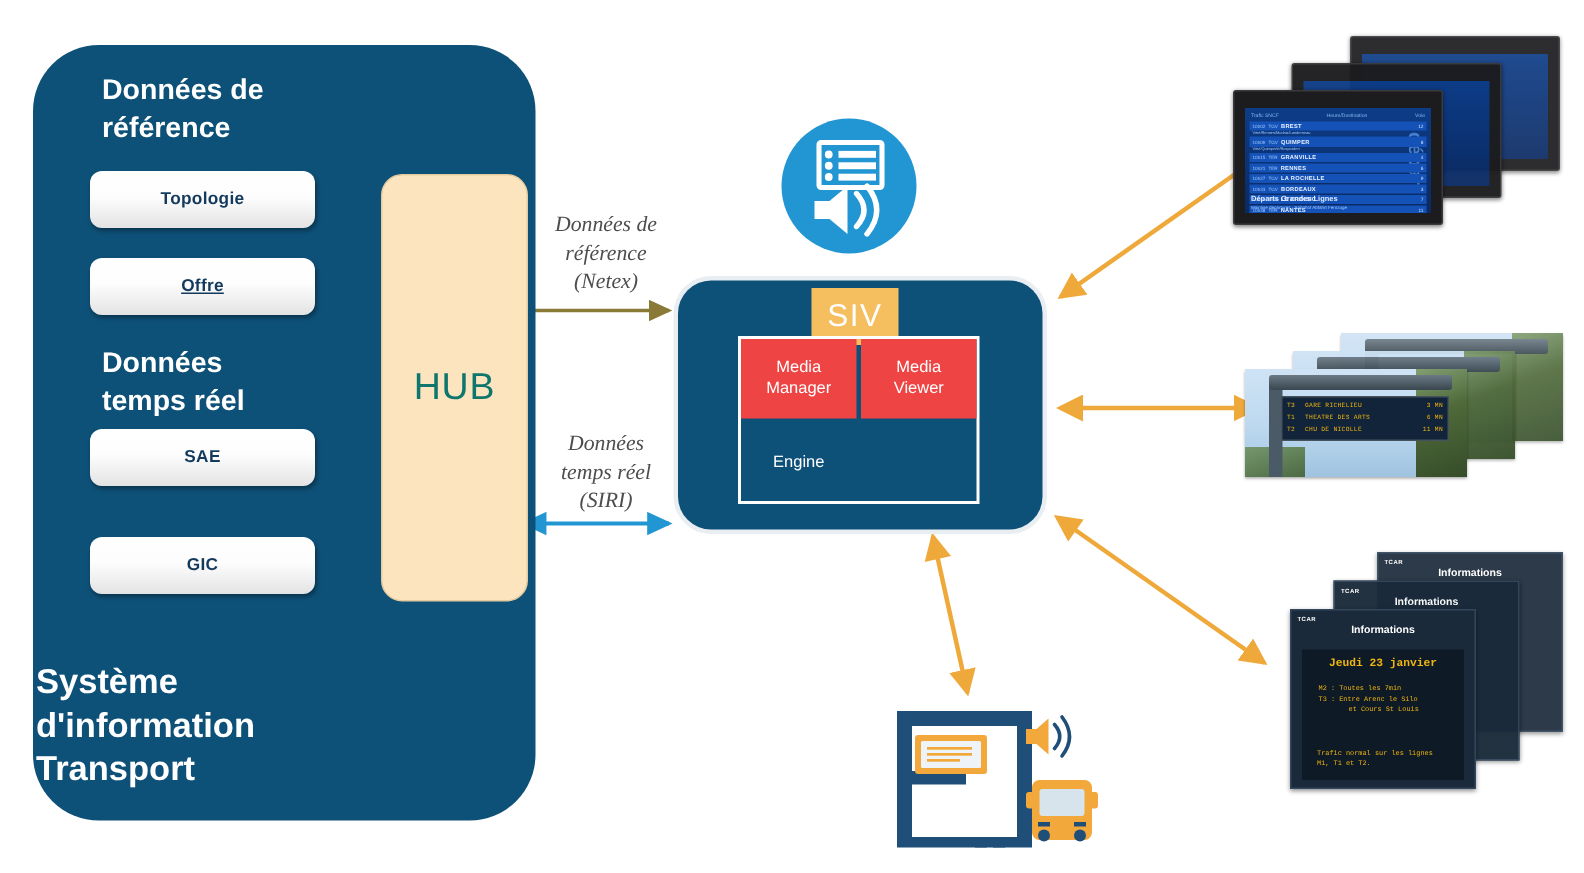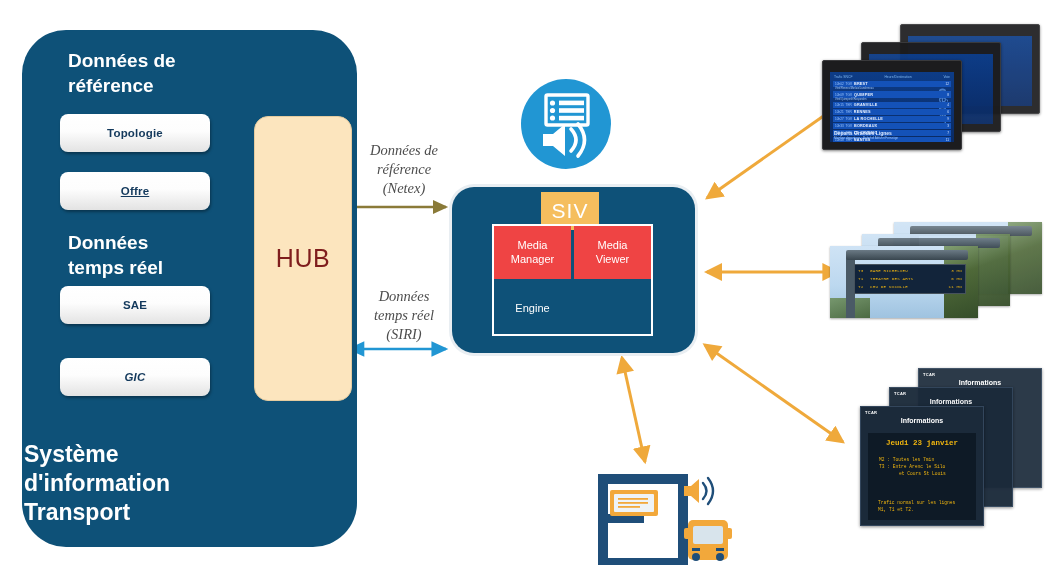--- a/index.html
+++ b/index.html
@@ -18,26 +18,26 @@
              color:#ffffff;font-size:23px;font-weight:bold;line-height:29px;}
 
   .chip{position:absolute;width:150px;height:38px;border-radius:8px;
         background:linear-gradient(180deg,#ffffff 0%,#fdfdfd 45%,#e3e3e3 100%);
         box-shadow:1px 2px 3px rgba(0,0,0,.35);
         display:flex;align-items:center;justify-content:center;
         color:#13395c;font-size:11.5px;font-weight:bold;letter-spacing:.2px;}
   .chip.topologie{left:60px;top:114px;}
   .chip.offre{left:60px;top:172px;text-decoration:underline;}
   .chip.sae{left:60px;top:286px;}
-  .chip.gic{left:60px;top:358px;font-style:italic;}
+  .chip.gic{left:60px;top:358px;}
 
   .hub{position:absolute;left:254px;top:116px;width:96px;height:283px;
        background:#FCE5BE;border:1px solid #e4cb9f;border-radius:14px;
        display:flex;align-items:center;justify-content:center;
-       color:#7f1d1d;font-size:25px;letter-spacing:.5px;}
+       color:#0f766e;font-size:25px;letter-spacing:.5px;}
 
   
   .flow-lbl{position:absolute;text-align:center;color:#4d4d4d;
             font-style:italic;font-size:14.5px;line-height:19px;font-family:"Liberation Serif",serif;}
   .flow-lbl.netex{left:352px;top:141px;width:104px;}
   .flow-lbl.siri{left:352px;top:287px;width:104px;}
 
   
   .siv-box{position:absolute;left:452px;top:187px;width:243px;height:166px;
            background:#0E5178;border-radius:22px;box-shadow:0 0 0 3px #e9eef2;}

